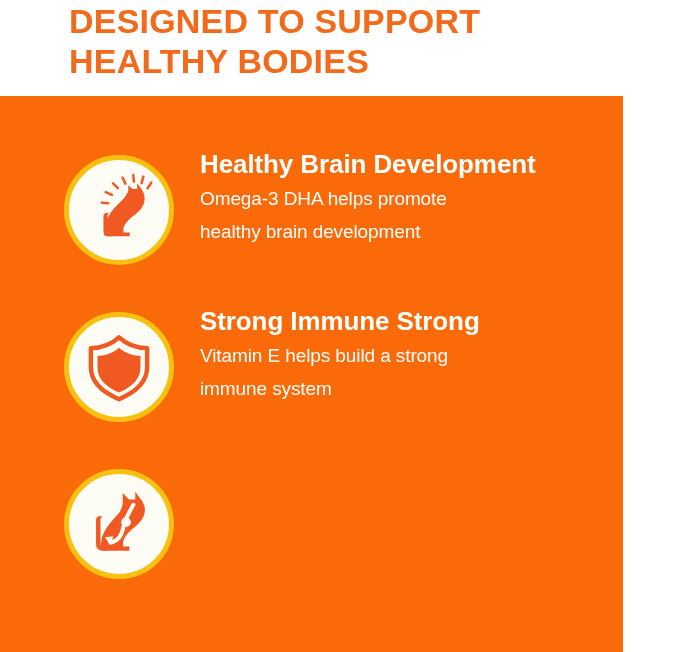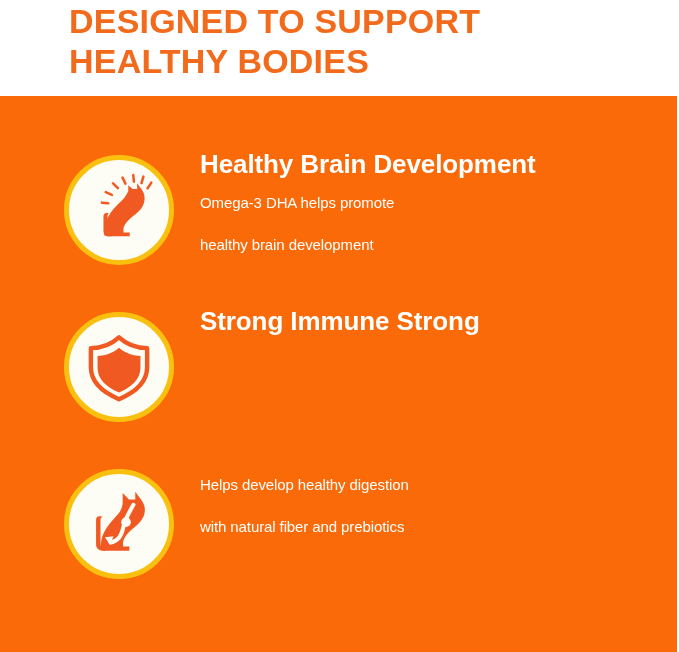--- a/index.html
+++ b/index.html
@@ -43,21 +43,21 @@
     line-height: 40px;
     letter-spacing: 0.2px;
     white-space: pre-line;
   }
 
   
   #benefits-panel {
     position: absolute;
     left: 0;
     top: 96px;
-    width: 677px;
+    width: 623px;
     height: 556px;
     background: #FB6A08;
   }
 
   .benefit-row {
     position: absolute;
     left: 0;
     width: 679px;
     display: block;
   }
@@ -107,22 +107,22 @@
     font-size: 26px;
     line-height: 32px;
     letter-spacing: -0.1px;
     white-space: nowrap;
   }
   .benefit-desc {
     margin: 2px 0 0 0;
     color: #ffffff;
     font-family: "Liberation Sans", sans-serif;
     font-weight: normal;
-    font-size: 15px;
-    line-height: 42px;
+    font-size: 19px;
+    line-height: 33px;
     letter-spacing: -0.1px;
     white-space: pre-line;
   }
 </style>
 </head>
 <body>
 
 <div id="page">
 
   <div id="header-band">
@@ -184,20 +184,22 @@
 
             <path d="M50 24 C60 32.5 71 35 79 35 L79 51
                      C79 67 66 77.5 50 84.5
                      C34 77.5 21 67 21 51 L21 35
                      C29 35 40 32.5 50 24 Z" fill="#F05A22"></path>
           </svg>
         </div>
       </div>
       <div class="benefit-text">
         <div class="benefit-title">Strong Immune Strong</div>
+        <div class="benefit-desc">Vitamin E helps build a strong
+immune system</div>
       </div>
     </div>
 
     <div class="benefit-row" id="benefit-row-2">
       <div class="benefit-icon-wrap">
         <div class="icon-disc">
           <svg class="icon-glyph" viewBox="0 0 100 100">
             <g fill="#F05A22">
 
               <path d="M55.0 20.0 L55.0 8.0 L63.5 17.0 L72.0 17.0 L72.0 6.5 L80.5 18.0
@@ -222,19 +224,17 @@
                        C64.5 33.0 60.0 40.5 57.5 48.5
                        C55.0 56.5 54.5 63.5 49.5 69.0
                        C45.5 73.5 41.5 74.5 38.5 75.0"></path>
             </g>
             <path d="M42.5 66.5 L38.0 78.5 L31.0 68.0 Z" fill="#FDFCF5"></path>
             <circle cx="59.5" cy="47.5" r="6.5" fill="#FDFCF5"></circle>
           </svg>
         </div>
       </div>
       <div class="benefit-text">
-        <div class="benefit-desc">Helps develop healthy digestion
-with natural fiber and prebiotics</div>
       </div>
     </div>
 
   </div>
 </div>
 
 </body></html>

